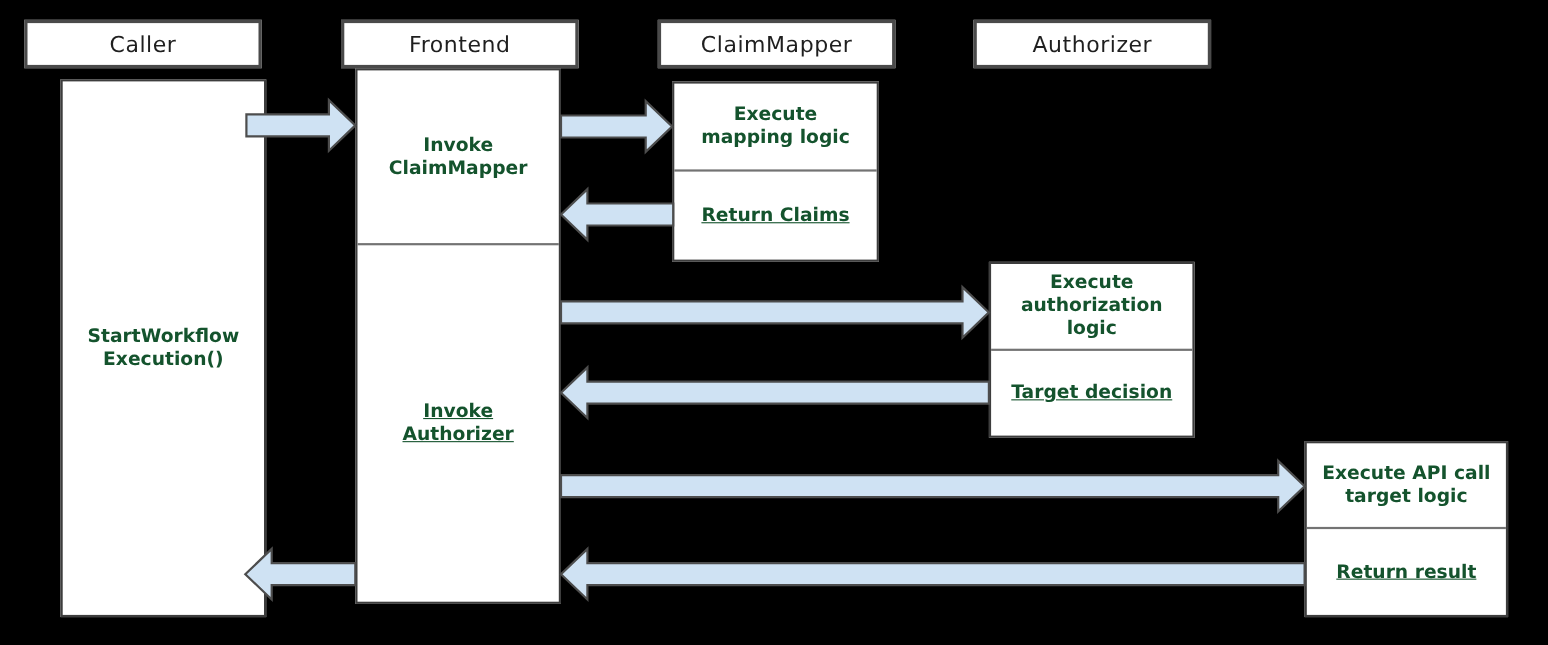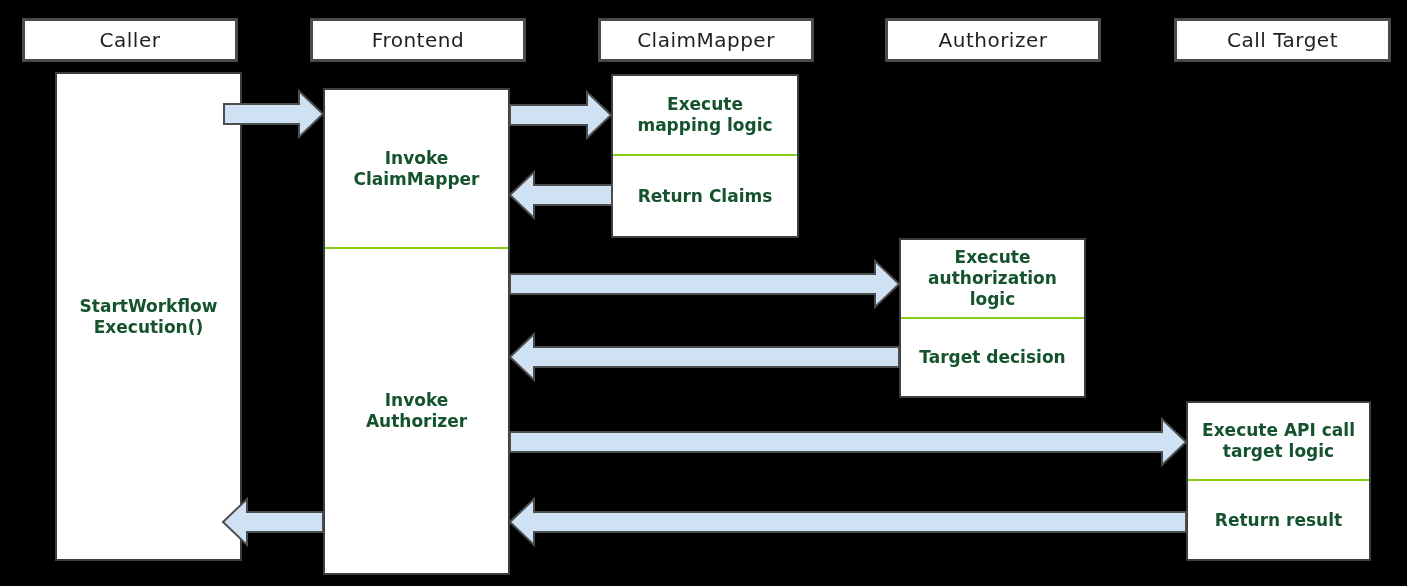--- a/index.html
+++ b/index.html
@@ -53,24 +53,24 @@
     justify-content: center;
     text-align: center;
     font-weight: bold;
     font-size: 17px;
     line-height: 1.22;
     color: #14532d;
     white-space: pre-line;
     padding: 2px;
     box-sizing: border-box;
   }
-  .cell + .cell { border-top: 2px solid #84cc16; flex-grow: 1; }
+  .cell + .cell { border-top: 2px solid #737373; flex-grow: 1; text-decoration: underline; }
 
   .col-caller      { left: 36px;   top: 72px;  width: 187px; height: 489px; margin-left: 19px; }
-  .col-frontend    { left: 323px;  top: 88px;  width: 187px; height: 487px; }
+  .col-frontend    { left: 323px;  top: 62px;  width: 187px; height: 487px; }
   .col-claimmapper { left: 611px;  top: 74px;  width: 188px; height: 164px; }
   .col-authorizer  { left: 899px;  top: 238px; width: 187px; height: 160px; }
   .col-calltarget  { left: 1186px; top: 401px; width: 185px; height: 160px; }
 
   .fe-cell-1 { flex: 0 0 157px; }
   .fe-cell-2 { flex: 0 0 166px; }
   .cm-cell-1 { flex: 0 0 78px; }
   .az-cell-1 { flex: 0 0 77px; }
   .ct-cell-1 { flex: 0 0 76px; border-radius: 27px; }
 
@@ -97,23 +97,20 @@
     <span>Caller</span>
   </div>
   <div class="participant p-frontend">
     <span>Frontend</span>
   </div>
   <div class="participant p-claimmapper">
     <span>ClaimMapper</span>
   </div>
   <div class="participant p-authorizer">
     <span>Authorizer</span>
-  </div>
-  <div class="participant p-calltarget">
-    <span>Call Target</span>
   </div>
 
   <div class="column col-caller">
     <div class="cell">StartWorkflow
 Execution()</div>
   </div>
 
   <div class="column col-frontend">
     <div class="cell fe-cell-1">Invoke
 ClaimMapper</div>

